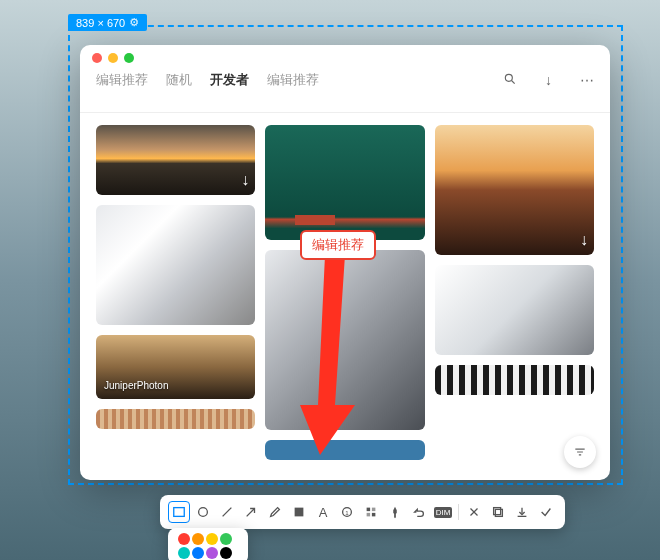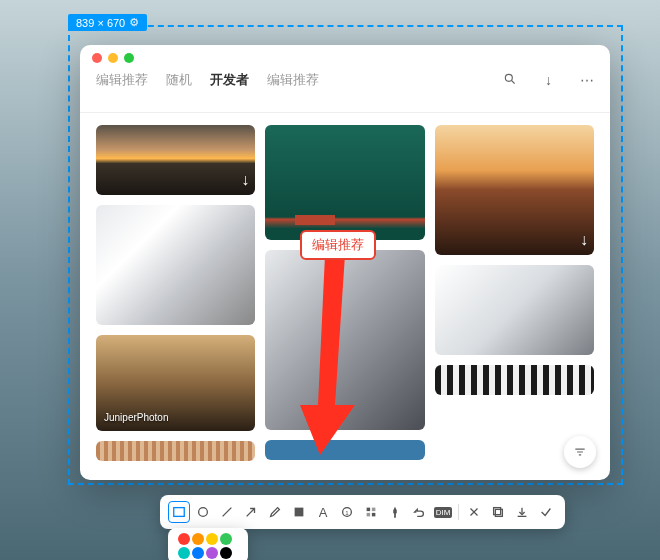--- a/index.html
+++ b/index.html
@@ -16,21 +16,21 @@
   .tab.active{color:#333;font-weight:700}
   .tabs .spacer{flex:1}
   .tabs .ico{color:#666;font-size:14px;margin-left:10px;cursor:pointer}
   .content{flex:1;overflow:hidden;padding:12px 16px;display:flex;gap:10px}
   .col{display:flex;flex-direction:column;gap:10px;flex:1}
   .ph{border-radius:6px;position:relative;overflow:hidden}
   .dl{position:absolute;bottom:6px;right:6px;color:#fff;font-size:16px;text-shadow:0 1px 2px rgba(0,0,0,.5)}
   .author{position:absolute;bottom:8px;left:8px;font-size:10px;color:#fff;text-shadow:0 1px 2px rgba(0,0,0,.8);z-index:2}
   .sunset{height:70px;background:linear-gradient(180deg,#5a5248 0%,#c49568 35%,#ffb84d 48%,#3a3228 55%,#1a1612 100%)}
   .geom{height:120px;background:linear-gradient(135deg,#e8eaed 0%,#fff 30%,#c5c8cd 60%,#888 100%)}
-  .int{height:96px;background:linear-gradient(0deg,#2a1f15 0%,#8a6840 50%,#d4af7a 100%)}
+  .int{height:64px;background:linear-gradient(0deg,#2a1f15 0%,#8a6840 50%,#d4af7a 100%)}
   .stripes{height:20px;background:repeating-linear-gradient(90deg,#c0845a 0 4px,#ddb890 4px 8px)}
   .water{height:115px;background:linear-gradient(180deg,#1a6858 0%,#0d4a3e 80%,#b84530 82%,#0d4a3e 90%);position:relative}
   .water::after{content:"";position:absolute;bottom:15px;left:30px;width:40px;height:10px;background:#b84530}
   .bldg{height:180px;background:linear-gradient(135deg,#e8eaed 0%,#a8acb2 40%,#4a4e54 100%)}
   .blue{height:20px;background:#3a7aa8}
   .cranes{height:130px;background:linear-gradient(180deg,#f4d4a0 0%,#e8a050 35%,#8a4a2a 50%,#2a1810 100%)}
   .arch{height:90px;background:linear-gradient(135deg,#fff 0%,#d8dce0 50%,#7a7e84 100%)}
   .bw{height:30px;background:repeating-linear-gradient(90deg,#1a1a1a 0 6px,#f0f0f0 6px 12px)}
   .fab{position:absolute;bottom:12px;right:14px;width:32px;height:32px;border-radius:50%;background:#fff;box-shadow:0 2px 6px rgba(0,0,0,.2);display:flex;align-items:center;justify-content:center;font-size:14px;color:#666}
   

